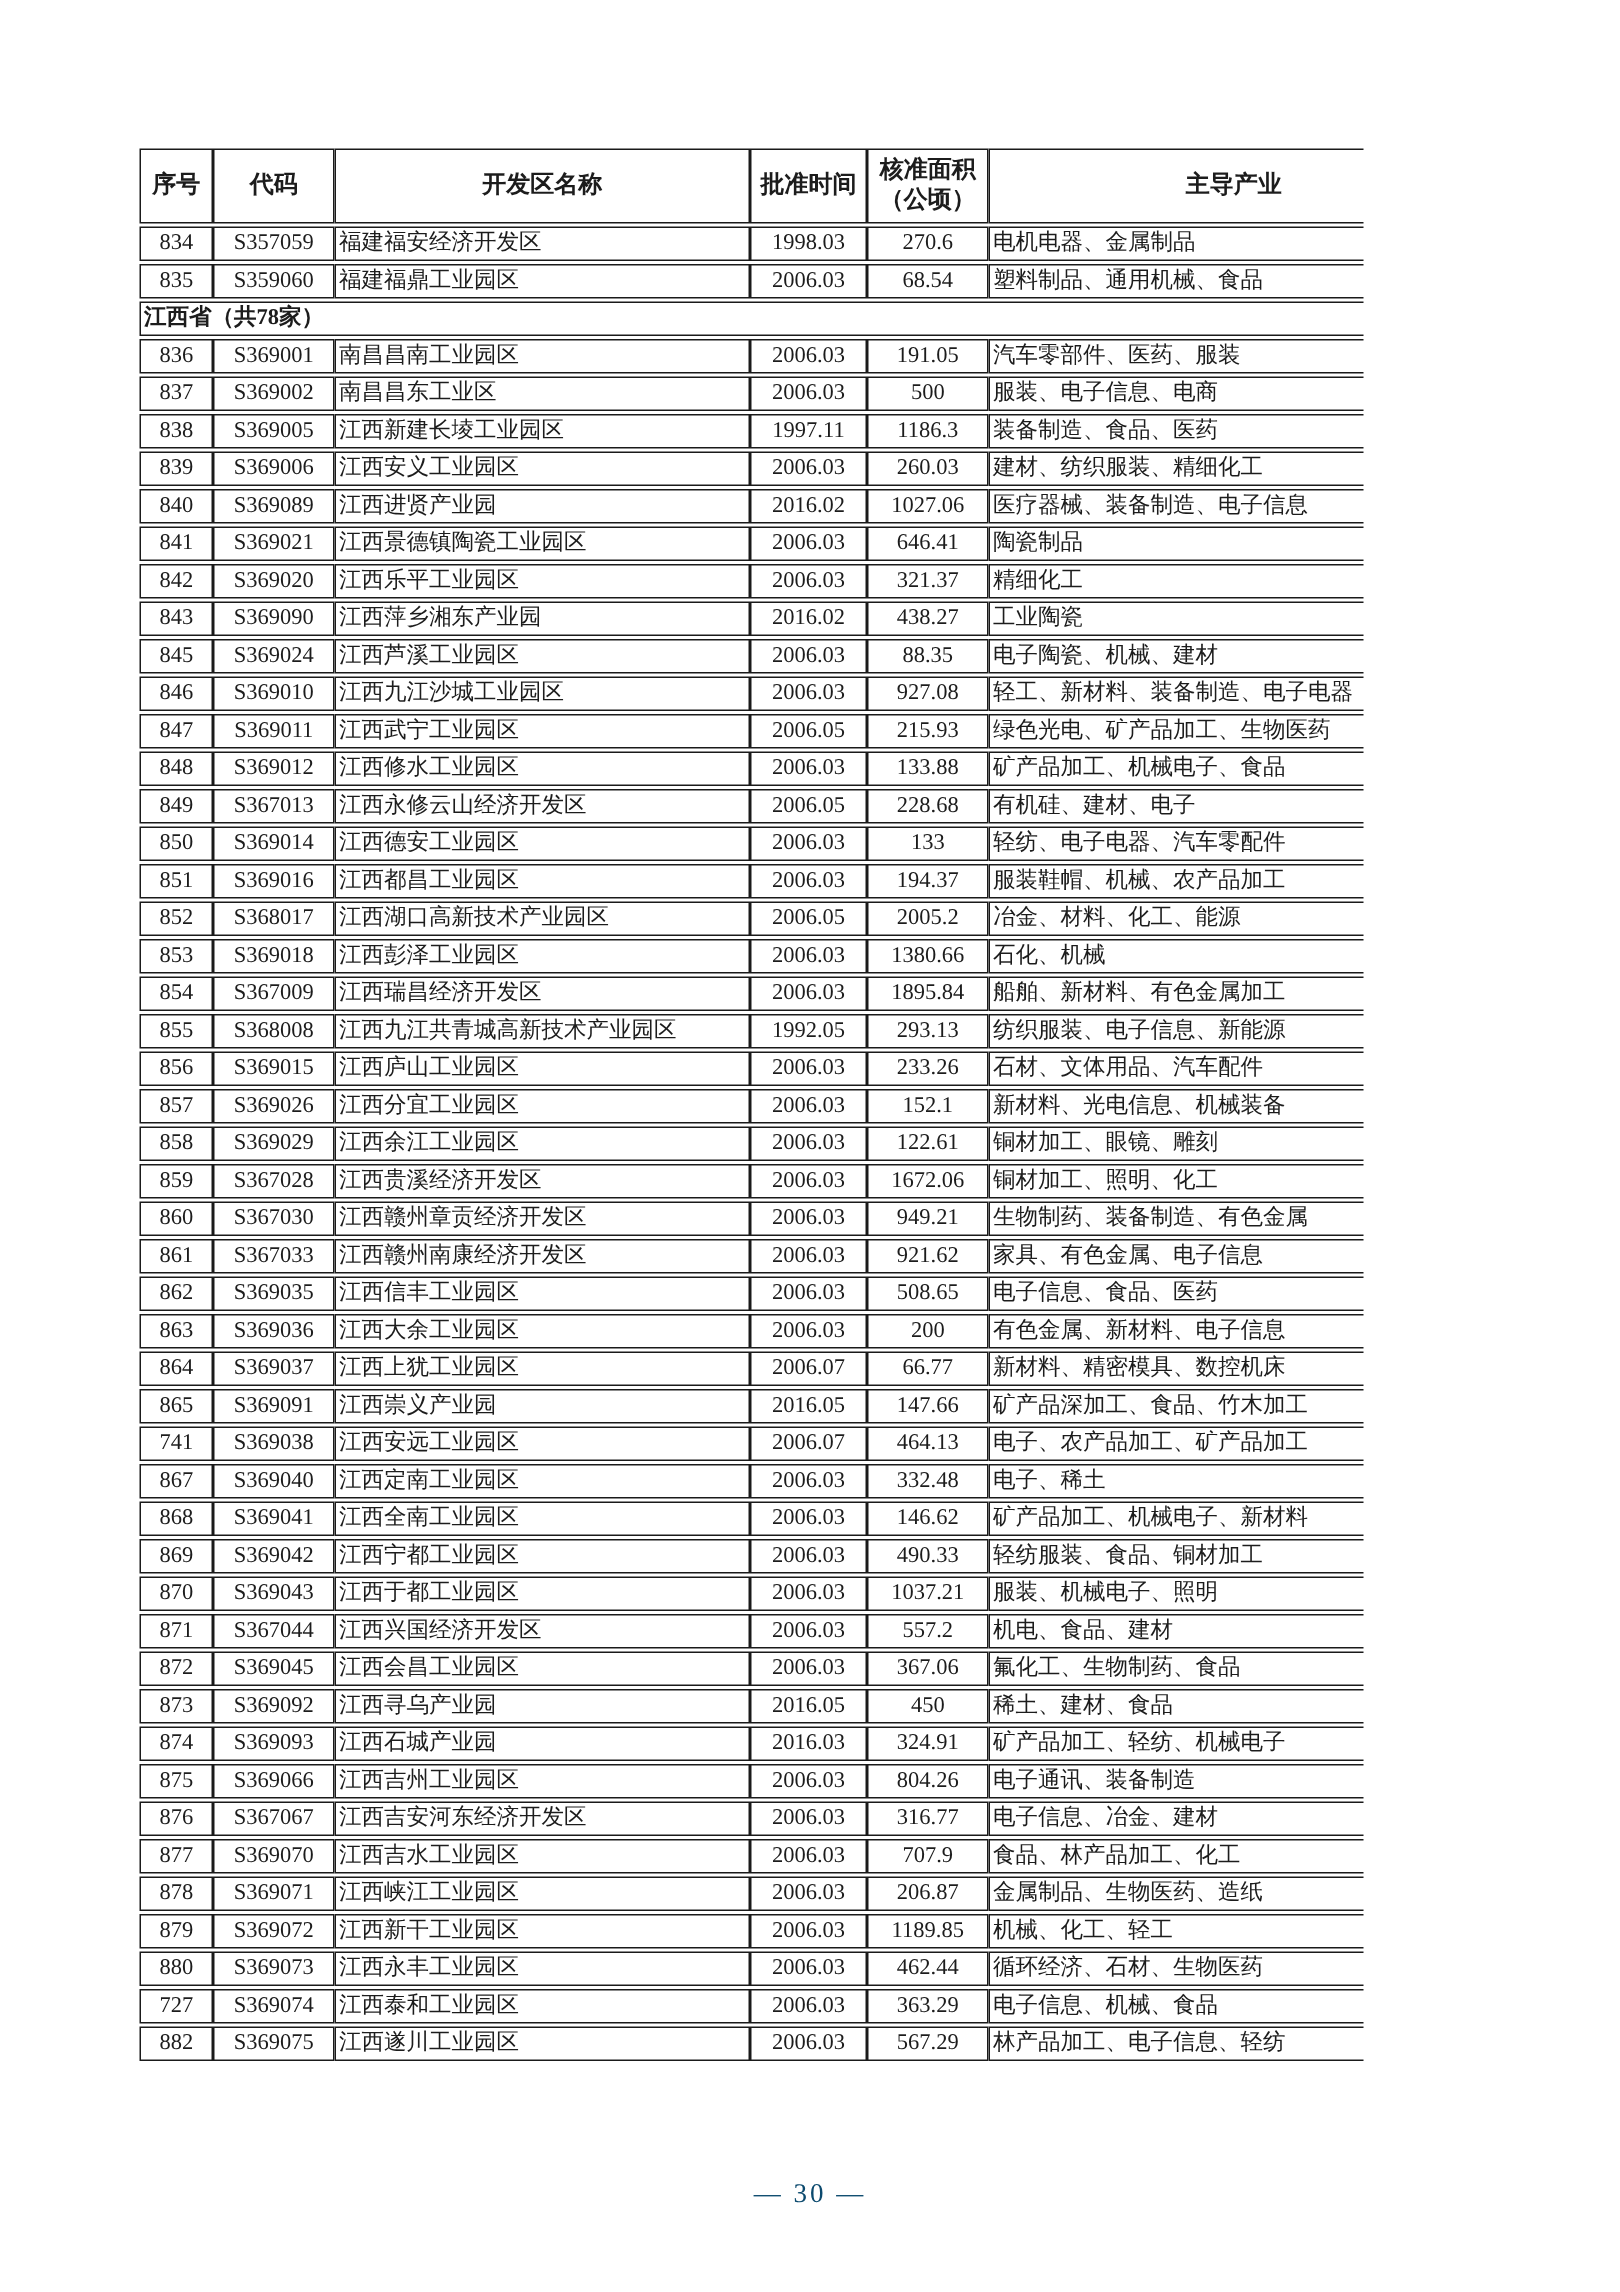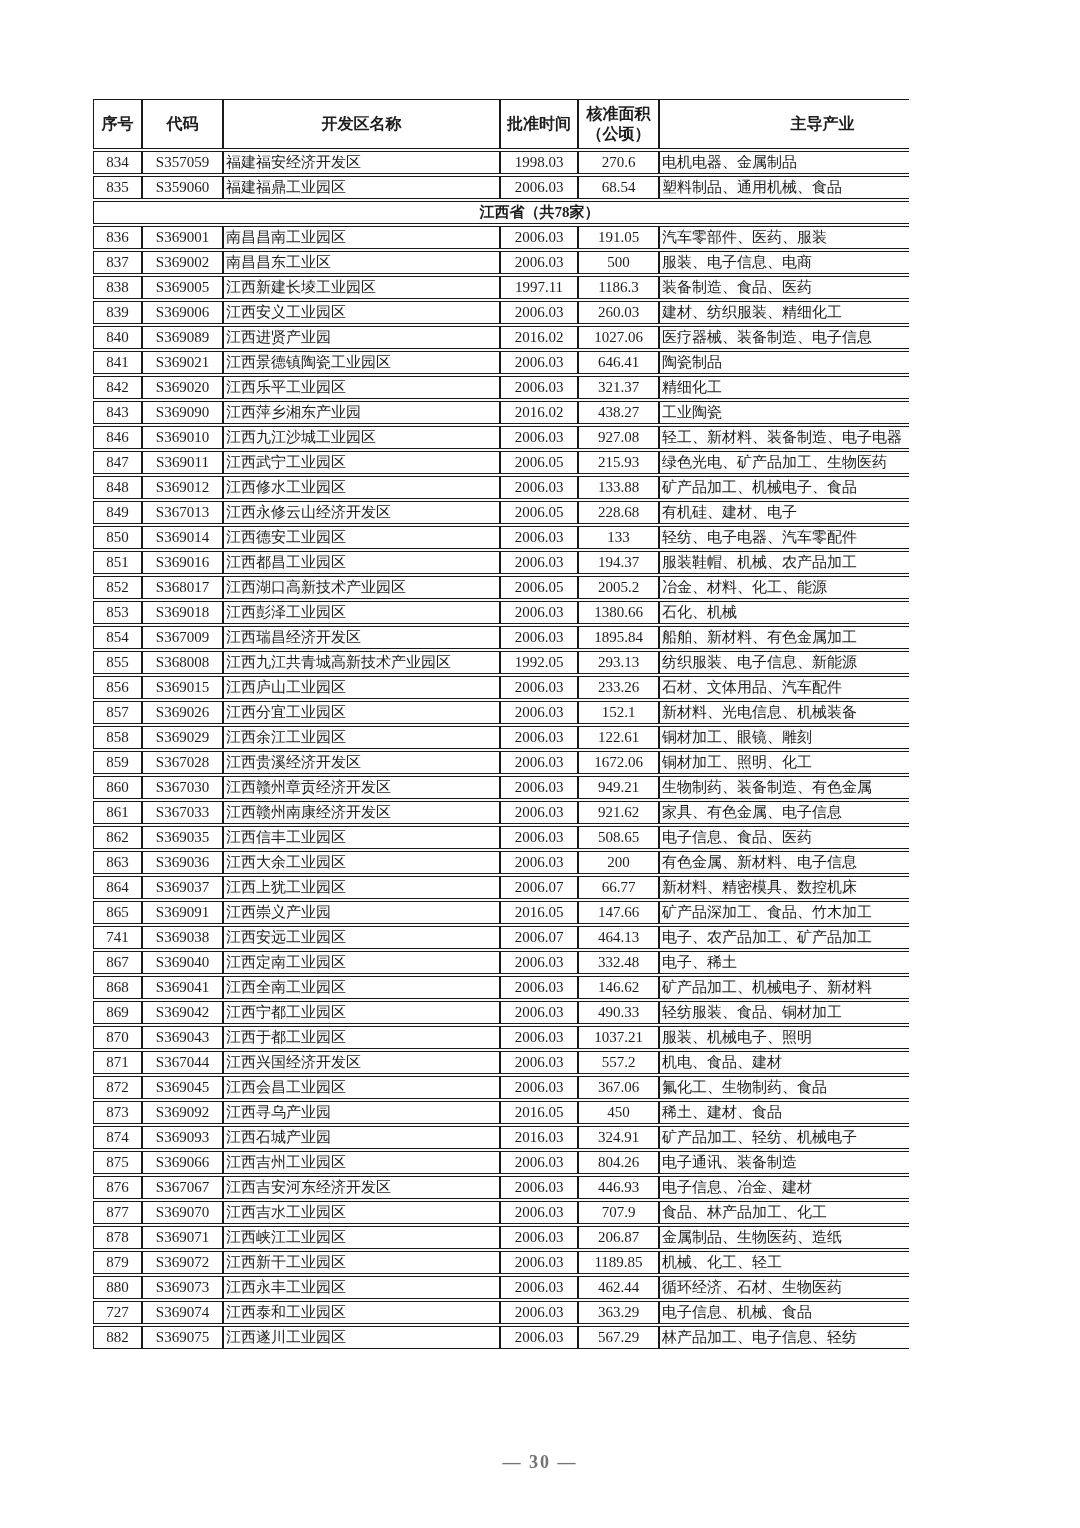--- a/index.html
+++ b/index.html
@@ -45,35 +45,34 @@
     line-height: 20px;
   }
   table.zones td {
     height: 21px;
     vertical-align: middle;
     padding: 0 2px;
   }
   td.c0, td.c1, td.c3, td.c4 { text-align: center; }
   td.c2, td.c5 { text-align: left; padding-left: 6px; }
   td.section-cell {
-    text-align: center;
+    text-align: left;
     padding-left: 5px;
     font-weight: bold;
     font-size: 15.5px;
   }
   .page-number {
     position: absolute;
     left: 0;
     width: 1080px;
     top: 1452px;
     text-align: center;
     font-size: 18px;
     letter-spacing: 2px;
-    color: #737373;
-    font-weight: bold;
+    color: #0c4a6e;
   }
 </style>
 </head>
 <body>
 
 <div class="page">
   <table class="zones">
     <colgroup>
       <col style="width:49px">
       <col style="width:81px">
@@ -171,20 +170,28 @@
         </tr>
         <tr>
           <td class="c0">843</td>
           <td class="c1">S369090</td>
           <td class="c2">江西萍乡湘东产业园</td>
           <td class="c3">2016.02</td>
           <td class="c4">438.27</td>
           <td class="c5">工业陶瓷</td>
         </tr>
         <tr>
+          <td class="c0">845</td>
+          <td class="c1">S369024</td>
+          <td class="c2">江西芦溪工业园区</td>
+          <td class="c3">2006.03</td>
+          <td class="c4">88.35</td>
+          <td class="c5">电子陶瓷、机械、建材</td>
+        </tr>
+        <tr>
           <td class="c0">846</td>
           <td class="c1">S369010</td>
           <td class="c2">江西九江沙城工业园区</td>
           <td class="c3">2006.03</td>
           <td class="c4">927.08</td>
           <td class="c5">轻工、新材料、装备制造、电子电器</td>
         </tr>
         <tr>
           <td class="c0">847</td>
           <td class="c1">S369011</td>
@@ -415,21 +422,21 @@
           <td class="c2">江西吉州工业园区</td>
           <td class="c3">2006.03</td>
           <td class="c4">804.26</td>
           <td class="c5">电子通讯、装备制造</td>
         </tr>
         <tr>
           <td class="c0">876</td>
           <td class="c1">S367067</td>
           <td class="c2">江西吉安河东经济开发区</td>
           <td class="c3">2006.03</td>
-          <td class="c4">446.93</td>
+          <td class="c4">316.77</td>
           <td class="c5">电子信息、冶金、建材</td>
         </tr>
         <tr>
           <td class="c0">877</td>
           <td class="c1">S369070</td>
           <td class="c2">江西吉水工业园区</td>
           <td class="c3">2006.03</td>
           <td class="c4">707.9</td>
           <td class="c5">食品、林产品加工、化工</td>
         </tr>

